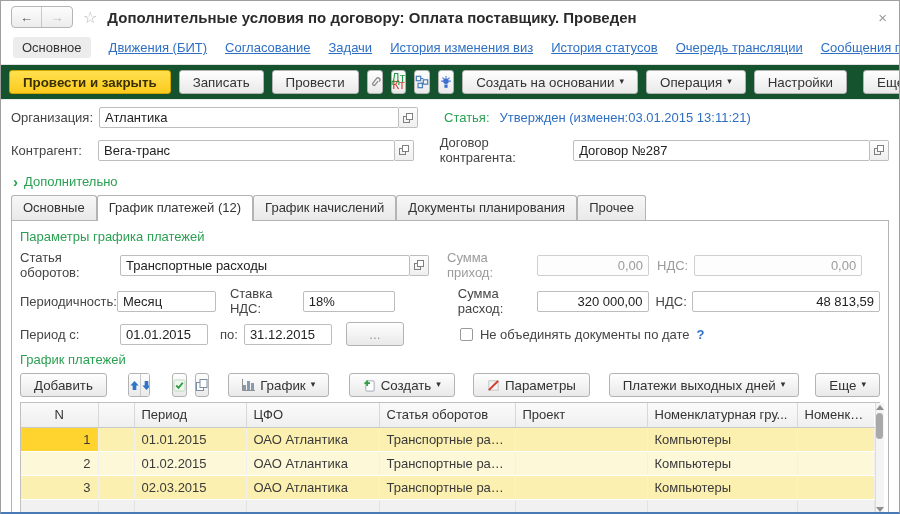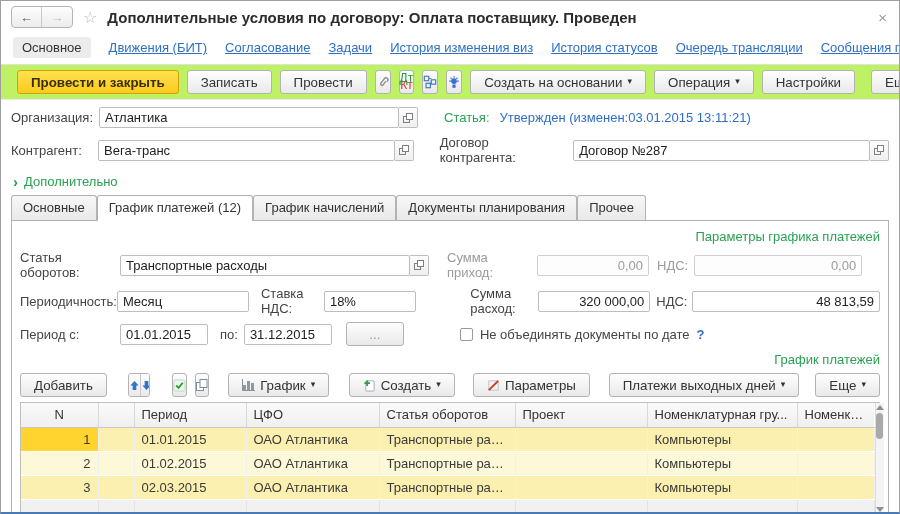--- a/index.html
+++ b/index.html
@@ -18,21 +18,21 @@
   .wtitle { font-size:15px; font-weight:bold; color:#2b2b2b; white-space:nowrap; }
   .close { margin-left:auto; color:#9a9a9a; font-size:15px; cursor:pointer; padding:0 2px; }
 
   
   .navbar { display:flex; align-items:center; gap:18px; padding:4px 12px 6px 12px; border-bottom:1px solid #e0e0e0; }
   .nav-chip { background:#ececec; border-radius:3px; padding:3px 9px; color:#333; }
   .nav-link { color:#2e6fc4; text-decoration:underline; cursor:pointer; white-space:nowrap; }
   .tri { font-size:9px; display:inline-block; transform:translateY(-1px); }
 
   
-  .cmdbar { display:flex; align-items:center; gap:8px; padding:5px 16px; background:#bef264; border-bottom:1px solid #ededed; }
+  .cmdbar { display:flex; align-items:center; gap:8px; padding:5px 8px; background:#14532d; border-bottom:1px solid #ededed; }
   .btn { display:inline-flex; align-items:center; gap:5px; border:1px solid #b3b3b3; border-radius:3px;
          background:linear-gradient(#fefefe,#e9e9e9); padding:4px 13px; height:24px; cursor:pointer; white-space:nowrap; color:#333; }
   .btn.primary { background:linear-gradient(#ffe14e,#fcca1e); border-color:#d2a400; font-weight:bold; color:#3a2f00; }
   .iconbtn { width:28px; padding:0; justify-content:center; }
   .dtkt { display:flex; flex-direction:column; line-height:7px; font-size:12px; font-weight:normal; }
   .dtkt .dt { color:#1f9c3f; } .dtkt .kt { color:#d23b2e; }
   .spacer { flex:1; }
 
   
   .formarea { padding:7px 10px 2px 10px; }
@@ -49,21 +49,21 @@
   .collapse .chev { font-size:15px; font-weight:bold; line-height:10px; }
 
   
   .tabs { display:flex; gap:0; padding:0 0 0 10px; position:relative; z-index:2; }
   .tab { border:1px solid #b3b3b3; border-bottom:none; border-radius:3px 3px 0 0; padding:4px 11px 5px 11px;
          background:linear-gradient(#f7f7f7,#e9e9e9); color:#333; cursor:pointer; white-space:nowrap; }
   .tab.active { background:#fff; padding-bottom:6px; margin-bottom:-1px; }
 
   
   .panel { border:1px solid #b3b3b3; margin:0 10px; background:#fff; padding:6px 8px 0 8px; position:relative; z-index:1; }
-  .sect { color:#2aa052; margin:2px 0 6px 0;text-align:right; }
+  .sect { color:#2aa052; margin:2px 0 6px 0; }
   .prow { display:flex; align-items:center; margin-bottom:6px; }
   .rlabel-dis { color:#9b9b9b; }
   .checkbox { width:13px; height:13px; border:1px solid #9a9a9a; border-radius:2px; background:#fff; display:inline-block; cursor:pointer; }
   .qmark { color:#2e6fc4; font-weight:bold; cursor:pointer; }
 
   
   .tbar { display:flex; align-items:center; gap:8px; margin:2px 0 5px 0;border-radius:8px; }
   .btn-group { display:flex; border:1px solid #b3b3b3; border-radius:3px; overflow:hidden; }
   .btn-group .gbtn { width:30px; height:22px; display:flex; align-items:center; justify-content:center;
                      background:linear-gradient(#fefefe,#e9e9e9); cursor:pointer; }
@@ -259,21 +259,21 @@
       <span class="rlabel-dis" style="width:90px;">Сумма приход:</span>
       <input class="tf dis num" style="width: 112px;" disabled="" value="0,00">
       <span style="width:8px;"></span>
       <span class="rlabel-dis">НДС:</span>
       <span style="width:6px;"></span>
       <input class="tf dis num" style="width: 168px;" disabled="" value="0,00">
     </div>
 
     <div class="prow">
       <span class="flabel" style="width:100px;">Периодичность:</span>
-      <input class="tf" style="width: 132px;" value="Месяц">
+      <input class="tf" style="width: 99px;" value="Месяц">
       <span style="width:16px;"></span>
       <span class="flabel">Ставка НДС:</span>
       <span style="width:6px;"></span>
       <input class="tf" style="width: 92px;" value="18%">
       <span style="width:72px;"></span>
       <span class="flabel" style="width:90px;">Сумма расход:</span>
       <input class="tf num" style="width: 112px;" value="320 000,00">
       <span style="width:8px;"></span>
       <span class="flabel">НДС:</span>
       <span style="width:6px;"></span>

